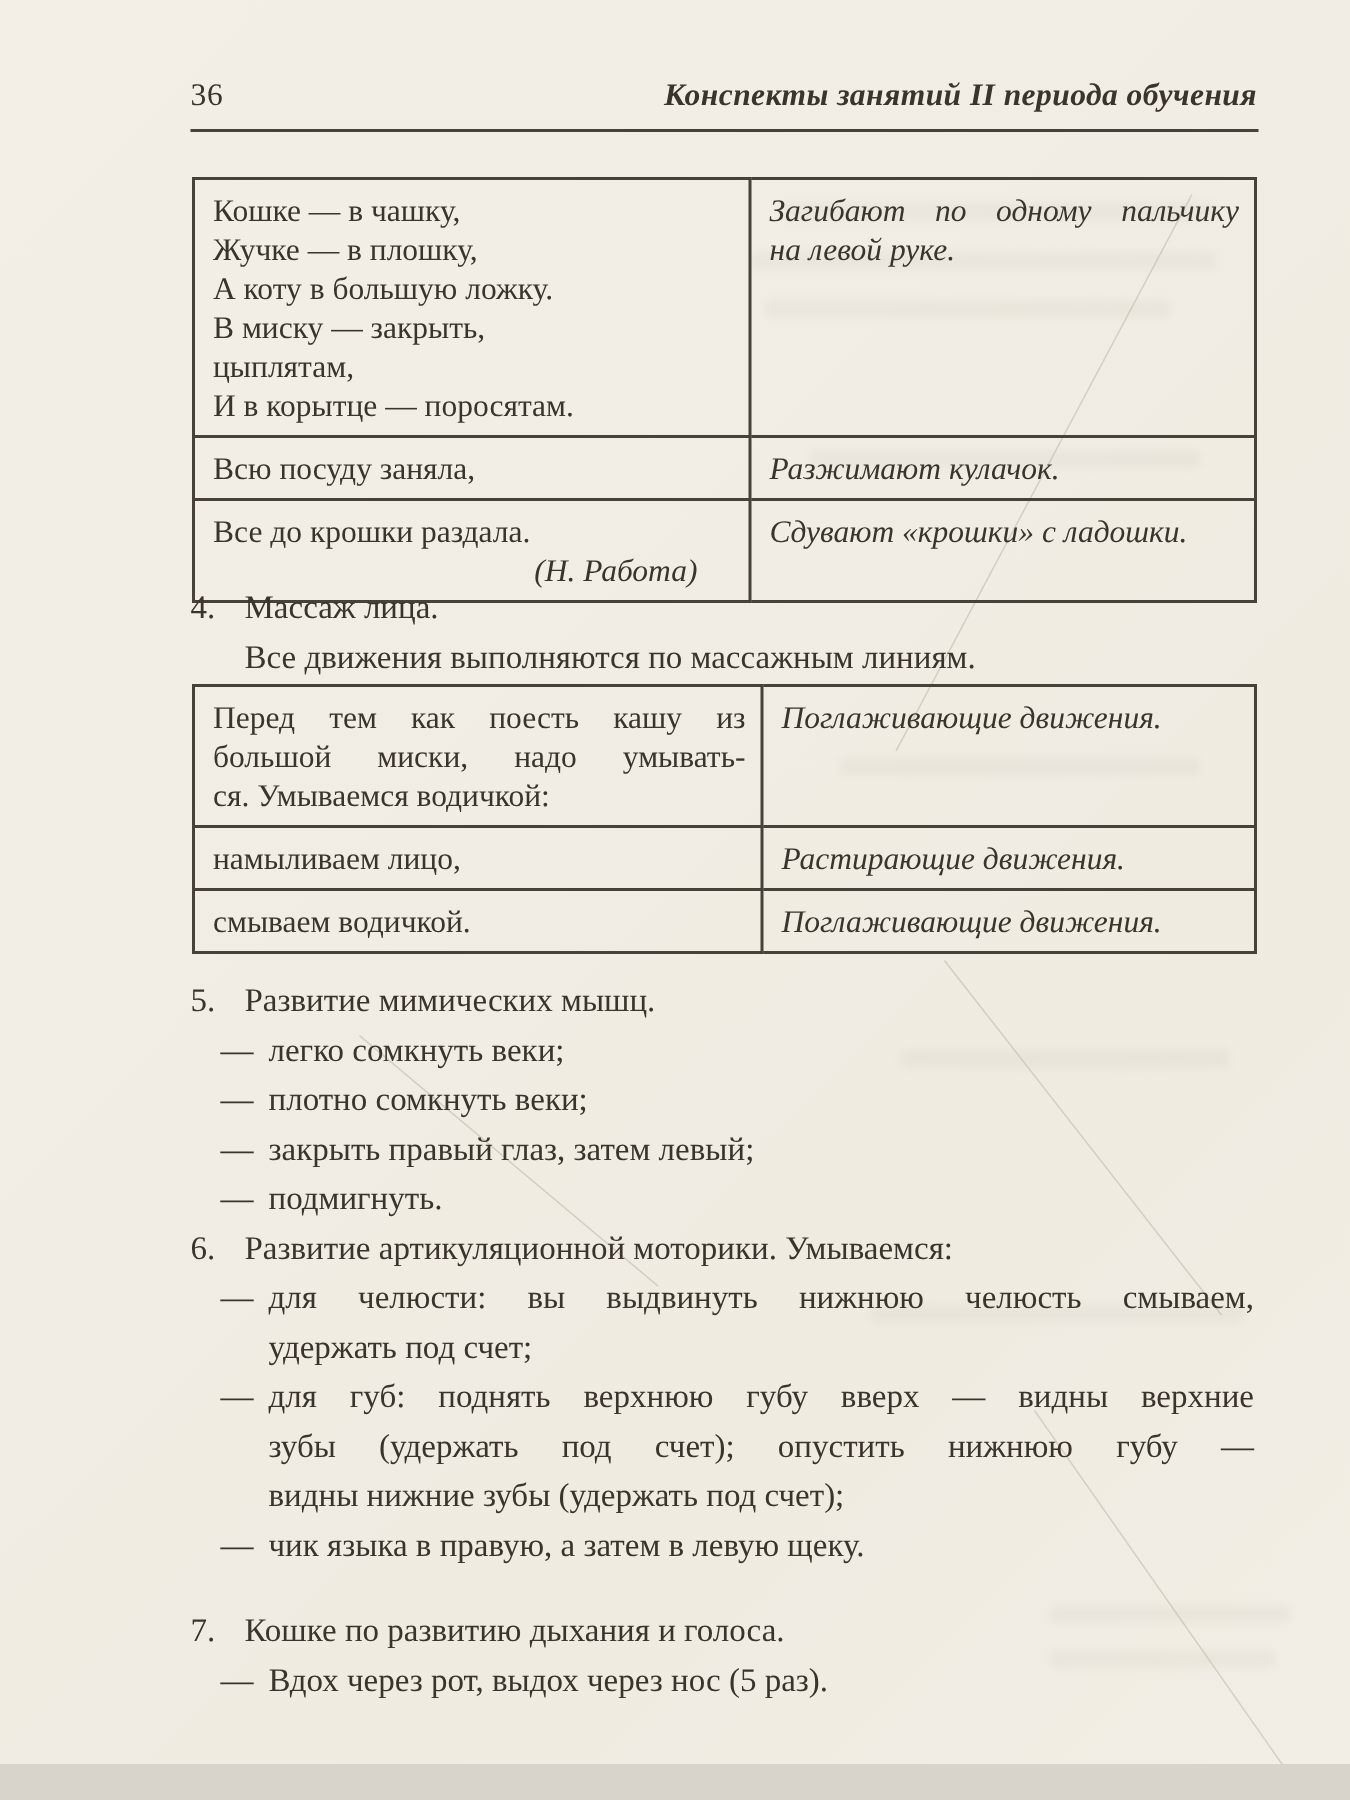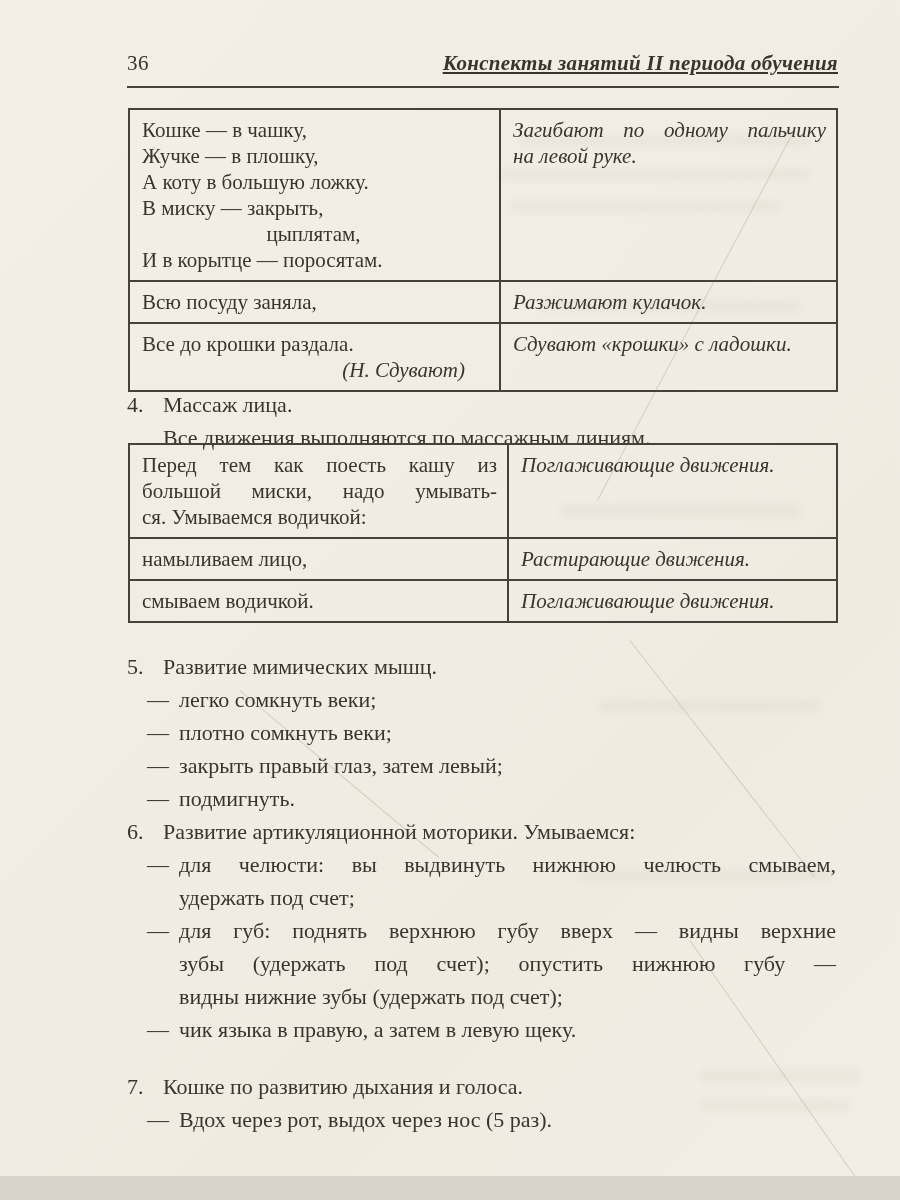--- a/index.html
+++ b/index.html
@@ -15,43 +15,43 @@
     color:#3a342c;
     overflow:hidden;
   }
   
   .header-row{
     position:absolute;left:127px;top:50px;width:711px;
     display:flex;justify-content:space-between;align-items:baseline;
     font-size:21px;line-height:26px;
   }
   .page-num{font-style:normal;letter-spacing:.5px;}
-  .running-title{font-style:italic;font-weight:600;letter-spacing:.3px;text-decoration:underline;}
+  .running-title{font-style:italic;font-weight:600;letter-spacing:.3px;}
   .header-rule{
     position:absolute;left:127px;top:86px;width:712px;height:0;
     border-top:2px solid #47413a;
   }
   
   table.ex{
     position:absolute;left:128px;width:710px;
     border-collapse:collapse;table-layout:fixed;
     font-size:21px;line-height:26px;
   }
   table.ex td{
     border:2px solid #47413a;
     vertical-align:top;
     padding:7px 10px 7px 12px;
   }
-  table.t1{top:108px;padding-left:48px;}
+  table.t1{top:118px;padding-left:48px;}
   table.t1 td.c1{width:347px;}
-  table.t2{top:443px;}
+  table.t2{top:456px;}
   table.t2 td.c1{width:355px;}
   td.instr{font-style:italic;}
   .vline{display:block;}
-  .vline.ralign{text-align:center;padding-right:4px;}
+  .vline.ralign{text-align:left;padding-right:4px;}
   .jl{text-align:justify;text-align-last:justify;}
   .author{display:block;text-align:right;font-style:italic;padding-right:24px;}
   
   .section{position:absolute;left:127px;width:713px;font-size:22px;line-height:33px;}
   .sec4{top:388px;}
   .sec5{top:650px;}
   .sec6{top:815px;}
   .sec7{top:1070px;}
   .sec-head{display:flex;}
   .sec-num{width:36px;flex:0 0 36px;}
@@ -111,21 +111,21 @@
         <span class="vline">на левой руке.</span>
       </td>
     </tr>
     <tr>
       <td class="c1">Всю посуду заняла,</td>
       <td class="instr">Разжимают кулачок.</td>
     </tr>
     <tr>
       <td class="c1">
         <span class="vline">Все до крошки раздала.</span>
-        <span class="author">(Н. Сдувают)</span>
+        <span class="author">(Н. Работа)</span>
       </td>
       <td class="instr">Сдувают «крошки» с ладошки.</td>
     </tr>
     </tbody>
   </table>
 
   <div class="section sec4">
     <div class="sec-head">
       <span class="sec-num">4.</span>
       <span class="sec-title">Массаж лица.</span>

